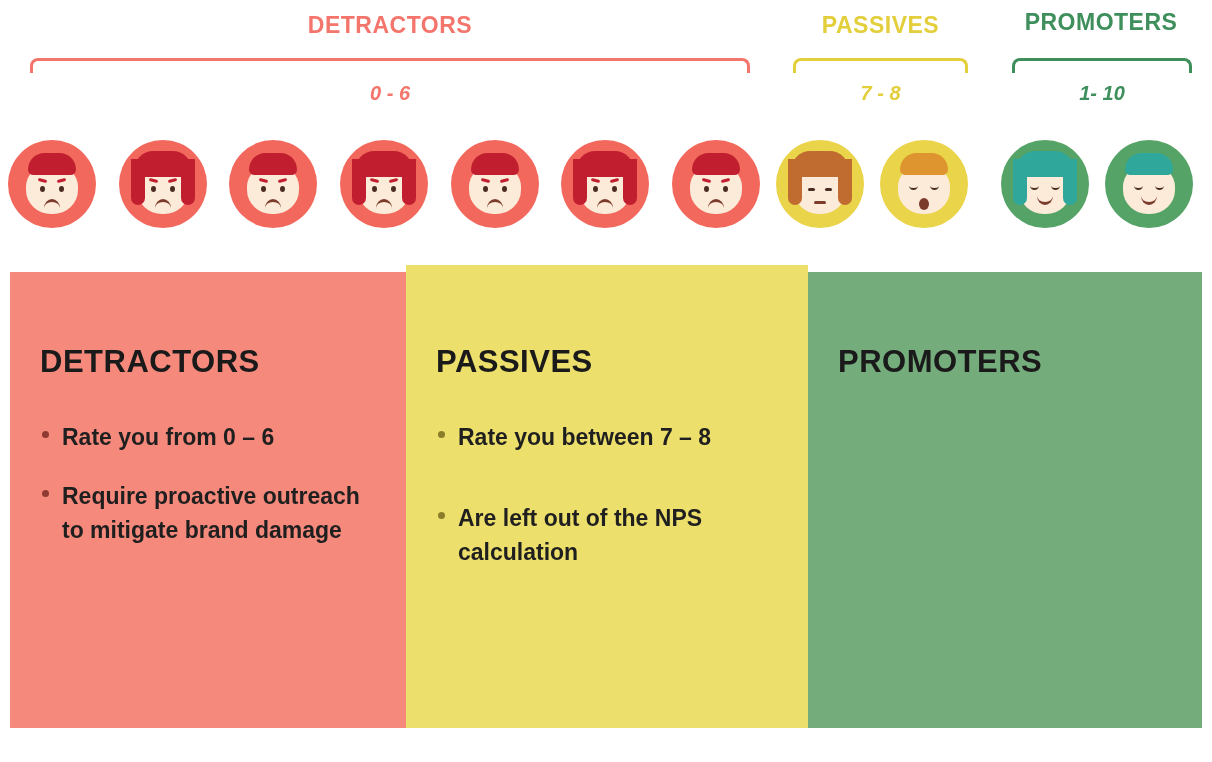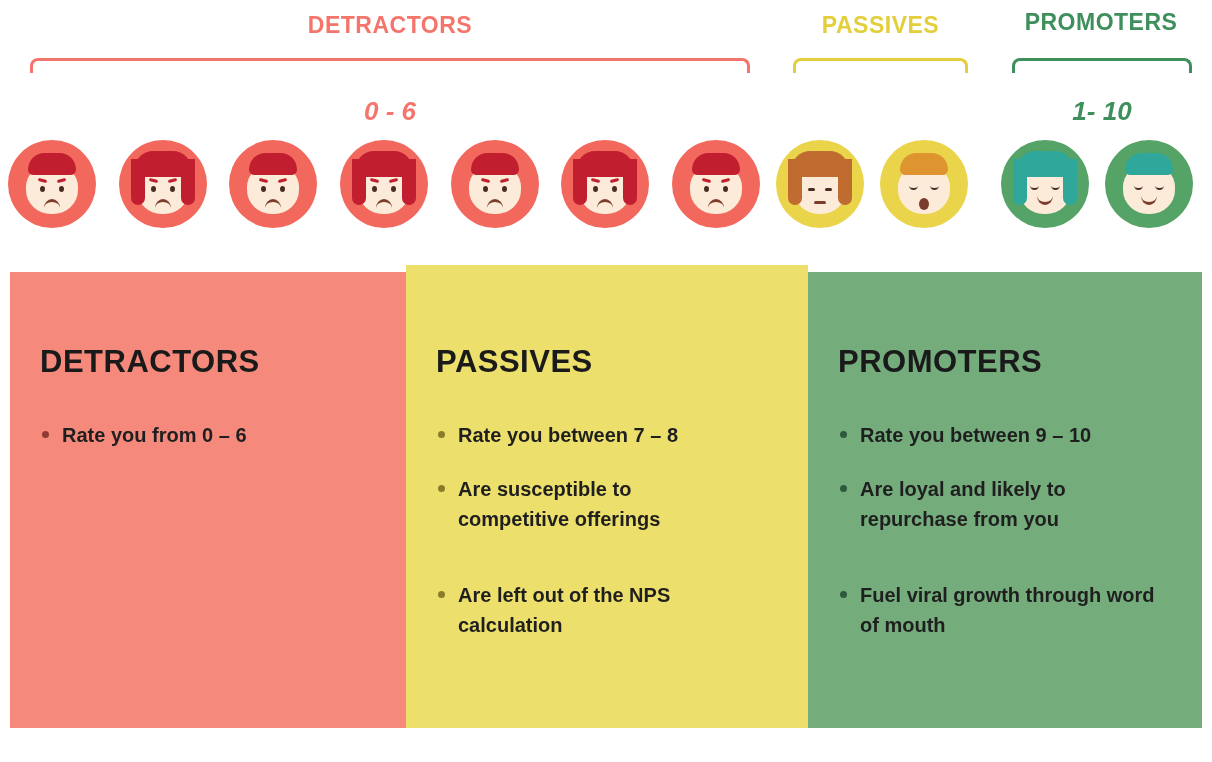--- a/index.html
+++ b/index.html
@@ -10,21 +10,21 @@
   .group-label { position:absolute; text-align:center; font-weight:700; font-size:23px; letter-spacing:.5px; }
   .label-detractors { left:30px; width:720px; top:12px; color:#F4756B; }
   .label-passives   { left:793px; width:175px; top:12px; color:#E3CE3B; }
   .label-promoters  { left:1010px; width:182px; top:9px;  color:#3E8F5B; }
 
   .bracket { position:absolute; height:15px; border-style:solid; border-width:3px 3px 0 3px; border-radius:8px 8px 0 0; }
   .bracket-detractors { left:30px;  width:720px; top:58px; border-color:#F4756B; }
   .bracket-passives   { left:793px; width:175px; top:58px; border-color:#E3CE3B; }
   .bracket-promoters  { left:1012px;width:180px; top:58px; border-color:#3E8F5B; }
 
-  .group-range { position:absolute; top:82px; text-align:center; font-weight:700; font-style:italic; font-size:26px;margin-top:14px; }
+  .group-range { position:absolute; top:82px; text-align:center; font-weight:700; font-style:italic; font-size:20px; }
   .range-detractors { left:30px;  width:720px; color:#F4756B; }
   .range-passives   { left:793px; width:175px; color:#E3CE3B; }
   .range-promoters  { left:1012px;width:180px; color:#3E8F5B; }
 
   
   .faces-group { position:absolute; top:140px; display:flex; justify-content:space-between; }
   .faces-detractors { left:8px;    width:752px; }
   .faces-passives   { left:776px;  width:192px; }
   .faces-promoters  { left:1001px; width:192px; }
 
@@ -65,41 +65,42 @@
   .panel-detractors { width:396px; height:472px; background:#F5897B; --bullet:#8F3B33; }
   .panel-passives   { width:402px; height:488px; background:#EDDF6C; margin-top:-7px; --bullet:#8A7D2A; }
   .panel-promoters  { width:394px; height:472px; background:#74AC7C; --bullet:#2D5A3C; }
 
   .panel-inner { padding:72px 24px 0 30px; }
   .panel-passives .panel-inner { padding-top:79px; }
 
   .panel-title { font-size:31px; font-weight:700; color:#1A1A1A; letter-spacing:.5px; }
 
   .panel ul { list-style:none; margin-top:40px; }
-  .panel li { position:relative; padding-left:22px; margin-bottom:24px; font-size:20px; font-weight:700; line-height:1.5; color:#1F1F1F; }
+  .panel li { position:relative; padding-left:22px; margin-bottom:24px; font-size:23px; font-weight:700; line-height:1.5; color:#1F1F1F; }
   .panel li::before { content:""; position:absolute; left:2px; top:11px; width:7px; height:7px; border-radius:50%; background:var(--bullet); }
   .panel-detractors li { max-width:322px; }
   .panel-passives li   { max-width:307px; }
   .panel-promoters li  { max-width:332px; }
   .panel-passives li:last-child, .panel-promoters li:last-child { margin-top:46px; }
 </style>
 </head>
 <body>
 
 <div class="stage">
 
   <div class="group-label label-detractors">DETRACTORS</div>
   <div class="group-label label-passives">PASSIVES</div>
   <div class="group-label label-promoters">PROMOTERS</div>
 
   <div class="bracket bracket-detractors"></div>
   <div class="bracket bracket-passives"></div>
   <div class="bracket bracket-promoters"></div>
 
   <div class="group-range range-detractors">0 - 6</div>
+  <div class="group-range range-passives">7 - 8</div>
   <div class="group-range range-promoters">1- 10</div>
 
   <div class="faces-group faces-detractors">
     <div class="face detractor male sad">
       <span class="hair-cap"></span>
         <span class="skin"></span>
       <span class="brow l"></span>
         <span class="brow r"></span>
       <span class="eye l"></span>
         <span class="eye r"></span>
@@ -195,40 +196,35 @@
     </div>
   </div>
 
   <div class="panels">
 
     <div class="panel panel-detractors">
       <div class="panel-inner">
         <div class="panel-title">DETRACTORS</div>
         <ul>
           <li>Rate you from 0 – 6</li>
+          <li>Require proactive outreach to mitigate brand damage</li>
         </ul>
       </div>
     </div>
 
     <div class="panel panel-passives">
       <div class="panel-inner">
         <div class="panel-title">PASSIVES</div>
         <ul>
           <li>Rate you between 7 – 8</li>
-          <li>Are susceptible to competitive offerings</li>
           <li>Are left out of the NPS calculation</li>
         </ul>
       </div>
     </div>
 
     <div class="panel panel-promoters">
       <div class="panel-inner">
         <div class="panel-title">PROMOTERS</div>
-        <ul>
-          <li>Rate you between 9 – 10</li>
-          <li>Are loyal and likely to repurchase from you</li>
-          <li>Fuel viral growth through word of mouth</li>
-        </ul>
       </div>
     </div>
 
   </div>
 </div>
 
 </body></html>

